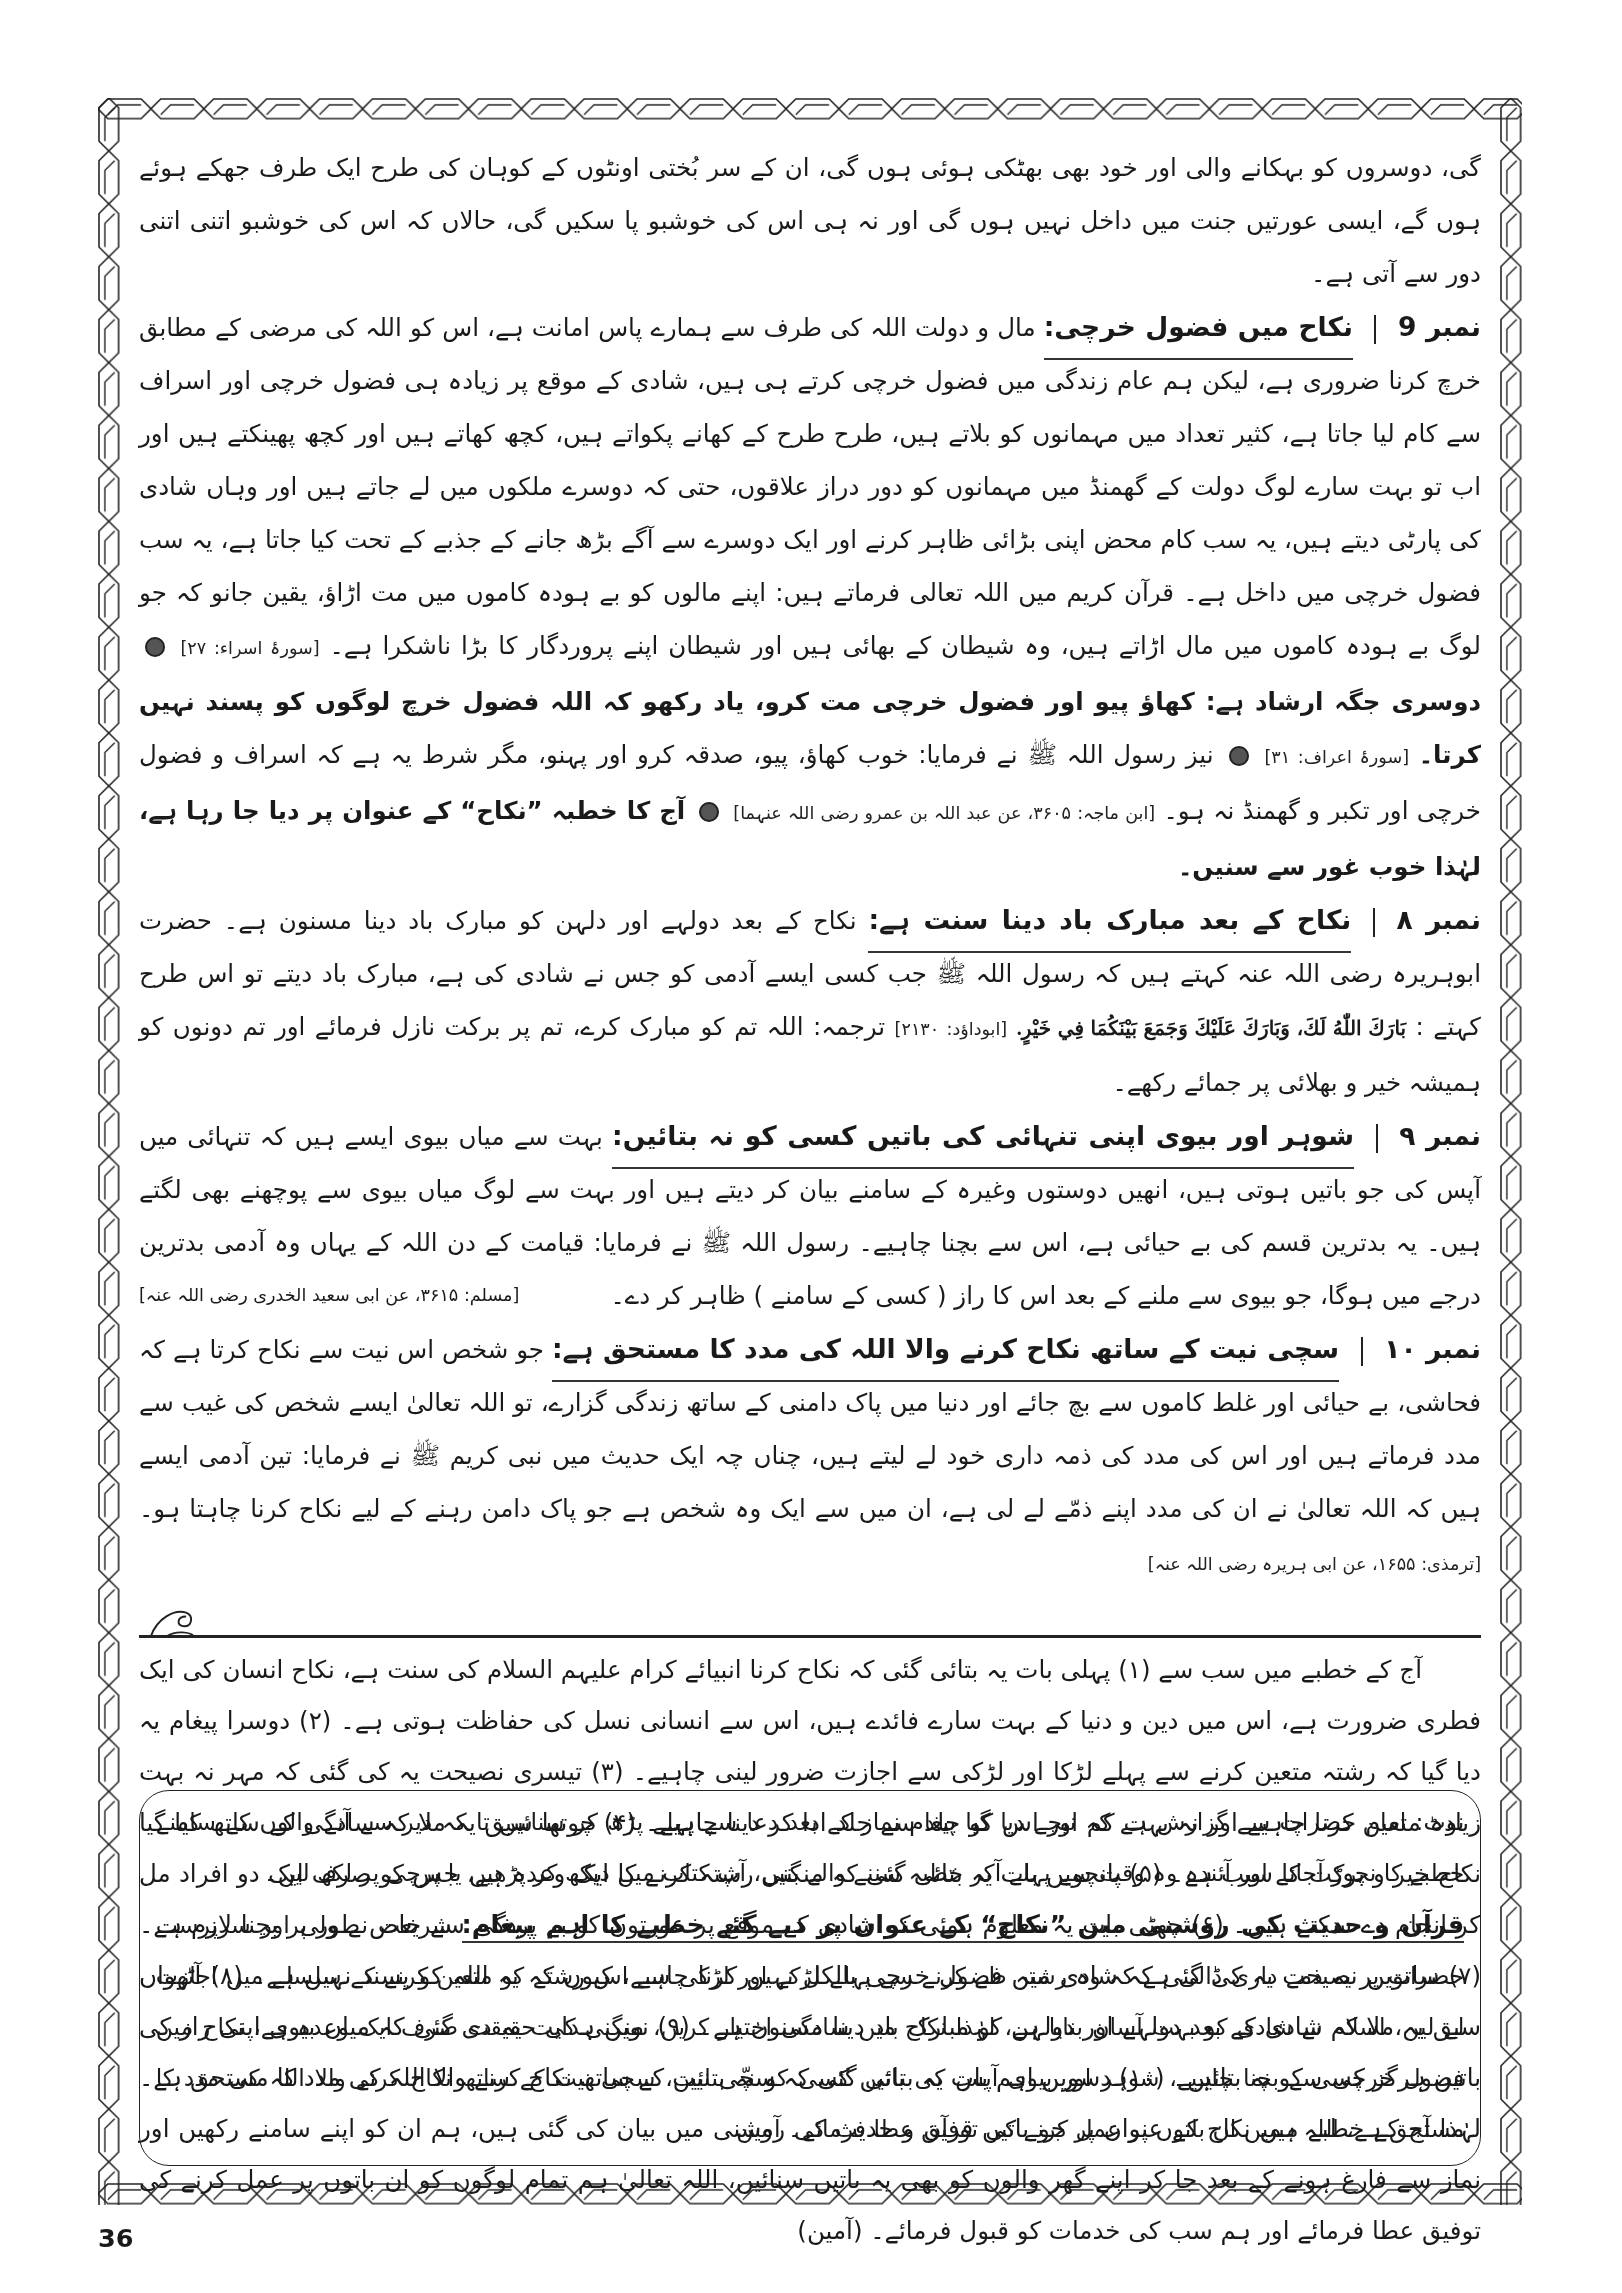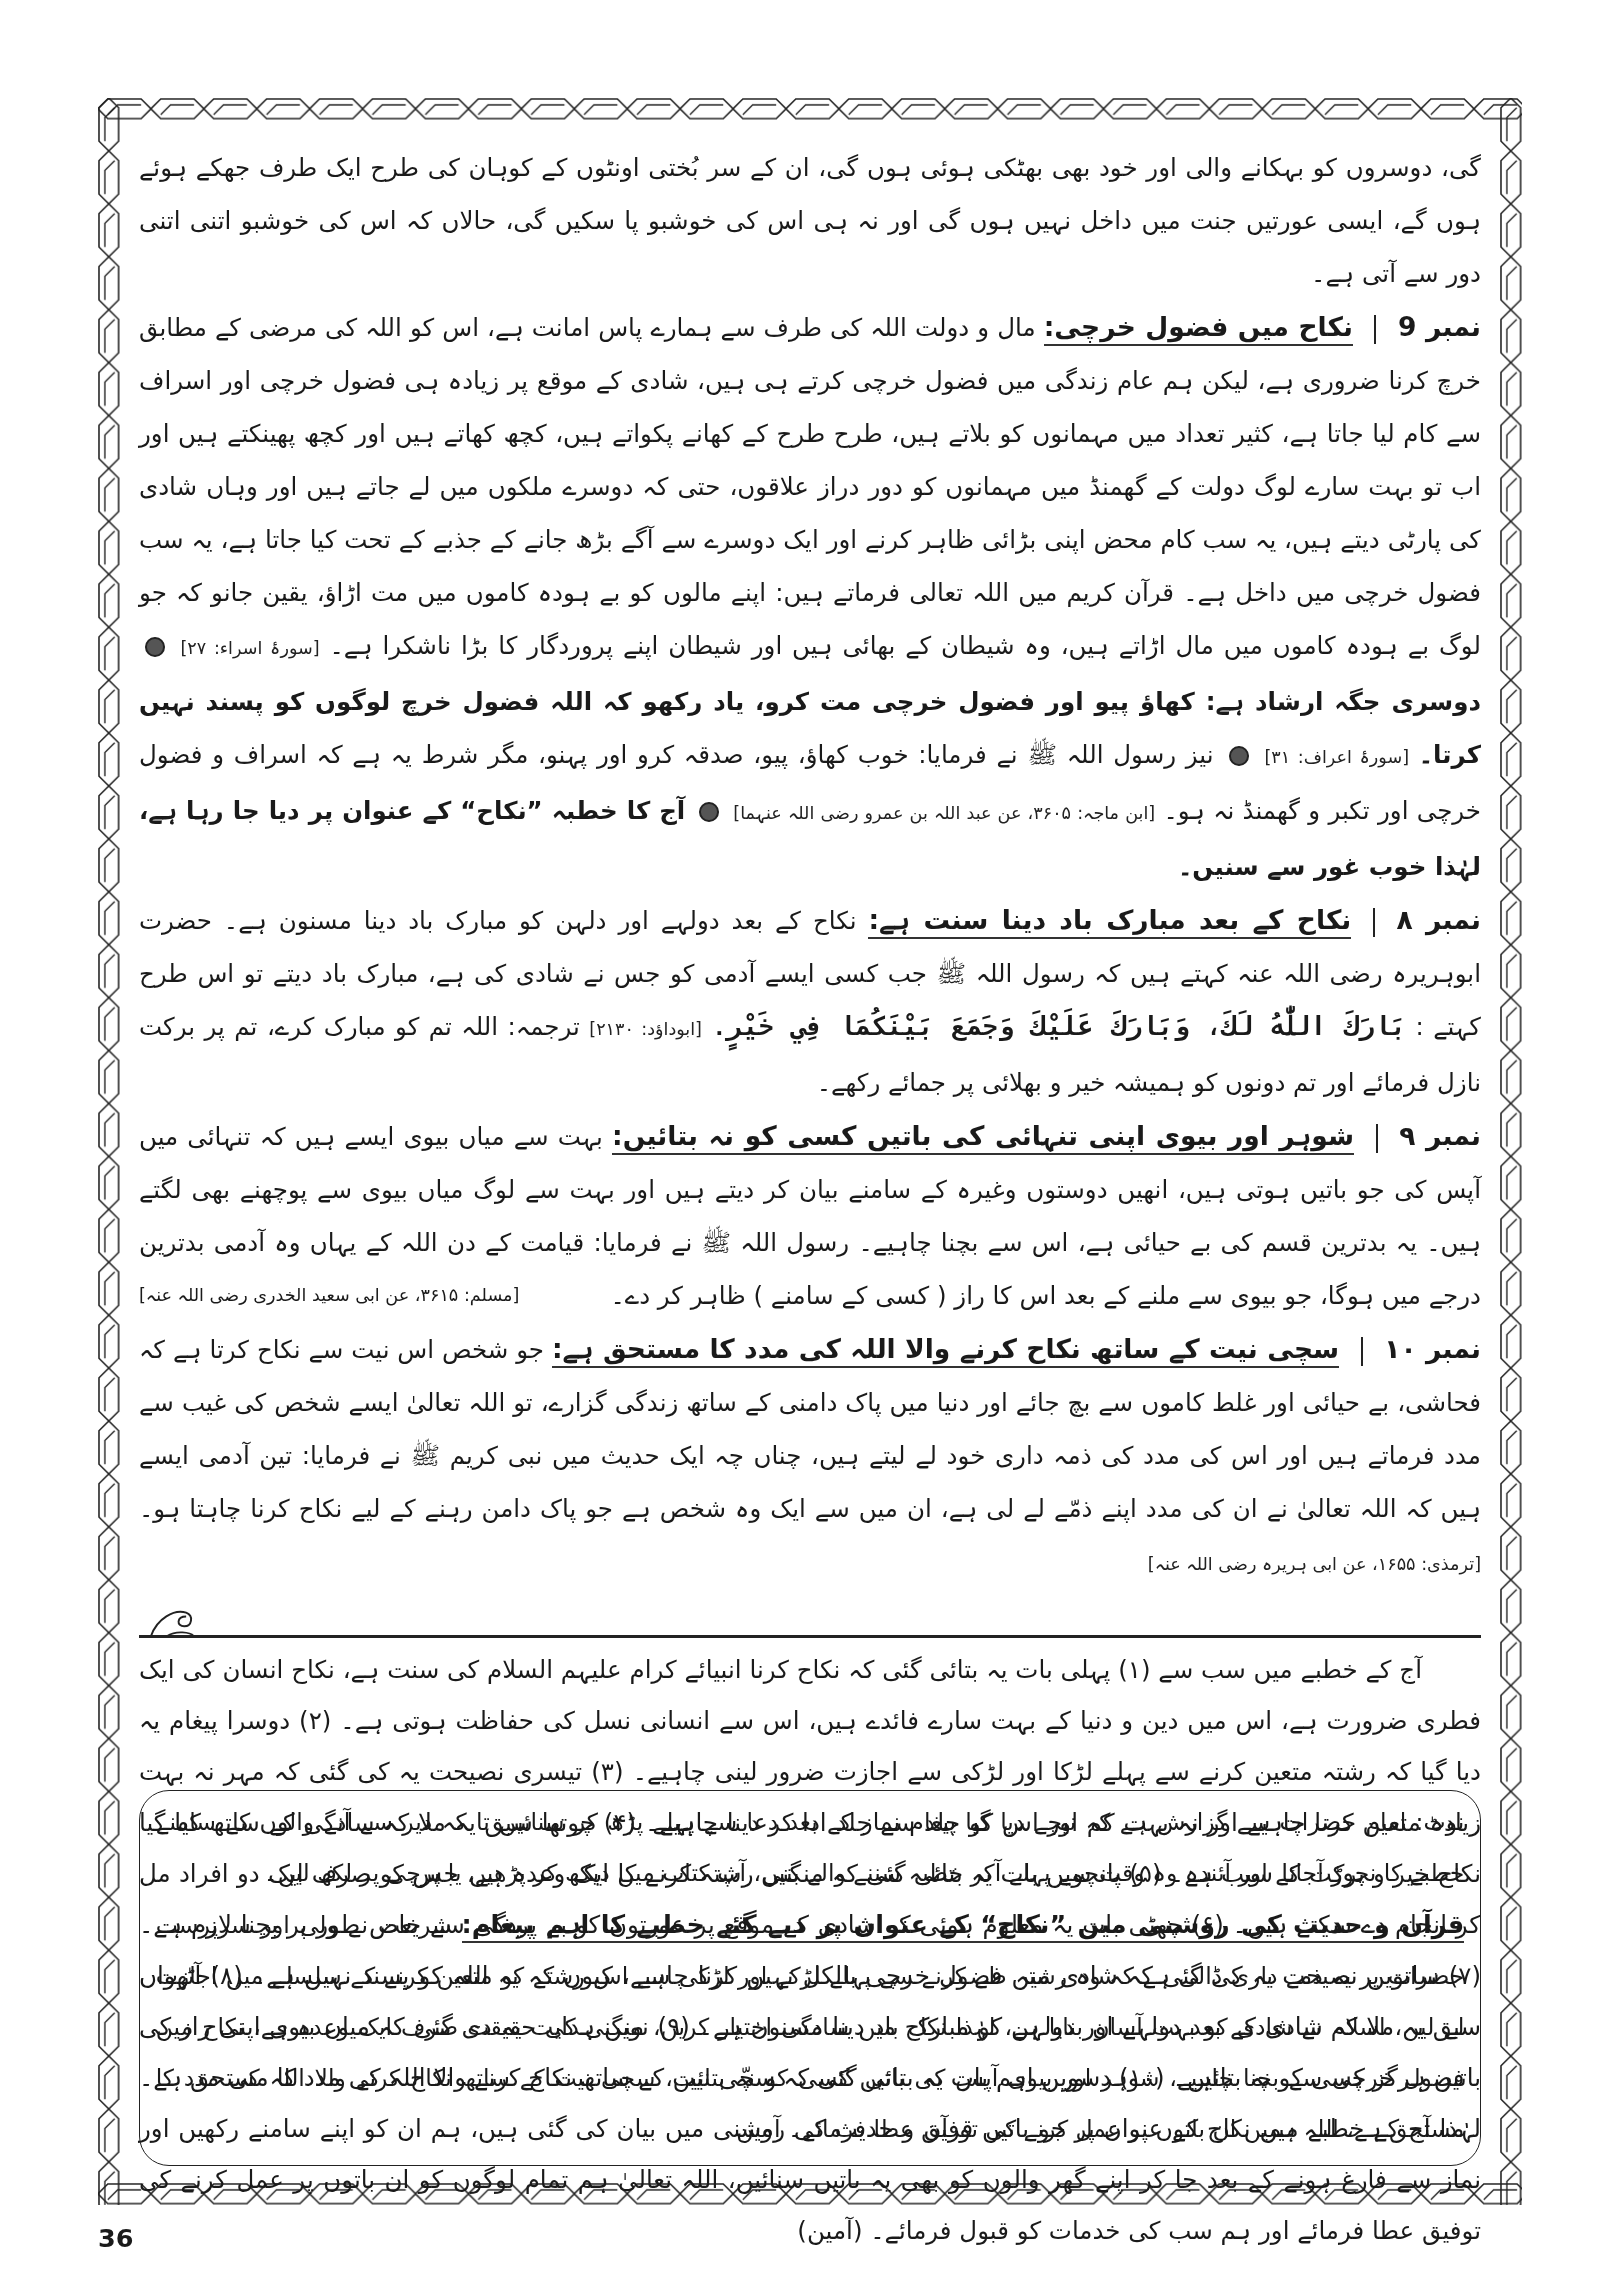--- a/index.html
+++ b/index.html
@@ -13,24 +13,24 @@
   .border-top svg, .border-bottom svg, .border-left svg, .border-right svg { width: 100%; height: 100%; display: block; }
 
   .content { position: absolute; left: 41px; right: 41px; top: 43px; bottom: 39px;
              direction: rtl; text-align: justify; }
   .para { font-size: 24.5px; line-height: 53px; margin: 0; text-align-last: right; }
   .para.tight { line-height: 51px; }
   .cite { font-size: 17.6px; color: #222; }
   .cite-left { float: left; direction: rtl; font-size: 17.6px; }
   .num { font-weight: bold; font-size: 26.5px; }
   .sep { display: inline-block; width: 2px; height: 29px; background: #222; margin: 0 21.6px; vertical-align: middle; }
-  .head-title { font-weight: bold; font-size: 26.5px; border-bottom: 2px solid #333; padding-bottom: 2px; }
+  .head-title { font-weight: bold; font-size: 26.5px; border-bottom: 2px solid #333; padding-bottom: 16px; }
   .bullet { display: inline-block; width: 15.7px; height: 15.7px; border-radius: 50%; background: #555;
             border: 2px solid #222; vertical-align: middle; margin: 0 5.9px; }
-  .arabic { font-size: 26px; font-weight: bold; font-family: Liberation Mono, monospace; }
+  .arabic { font-size: 20px; font-weight: bold; font-family: Liberation Serif, serif; }
   .bold { font-weight: bold; }
 
   .divider { position: relative; height: 49px; margin-top: 3.9px; }
   .divider .rule { position: absolute; left: 0; right: 0; bottom: 5.9px; height: 2.9px; background: #222; }
   .divider .orn { position: absolute; left: 7.8px; bottom: 5.9px; width: 49px; height: 39px; }
 
   .summary-title { font-size: 29px; font-weight: bold; line-height: 59px; margin: 3.9px 0 5.9px 0; }
   .indent { display: inline-block; width: 59px; }
 
   .note-box { position: absolute; left: 0; right: 0; bottom: 0; border: 1.5px solid #222;

